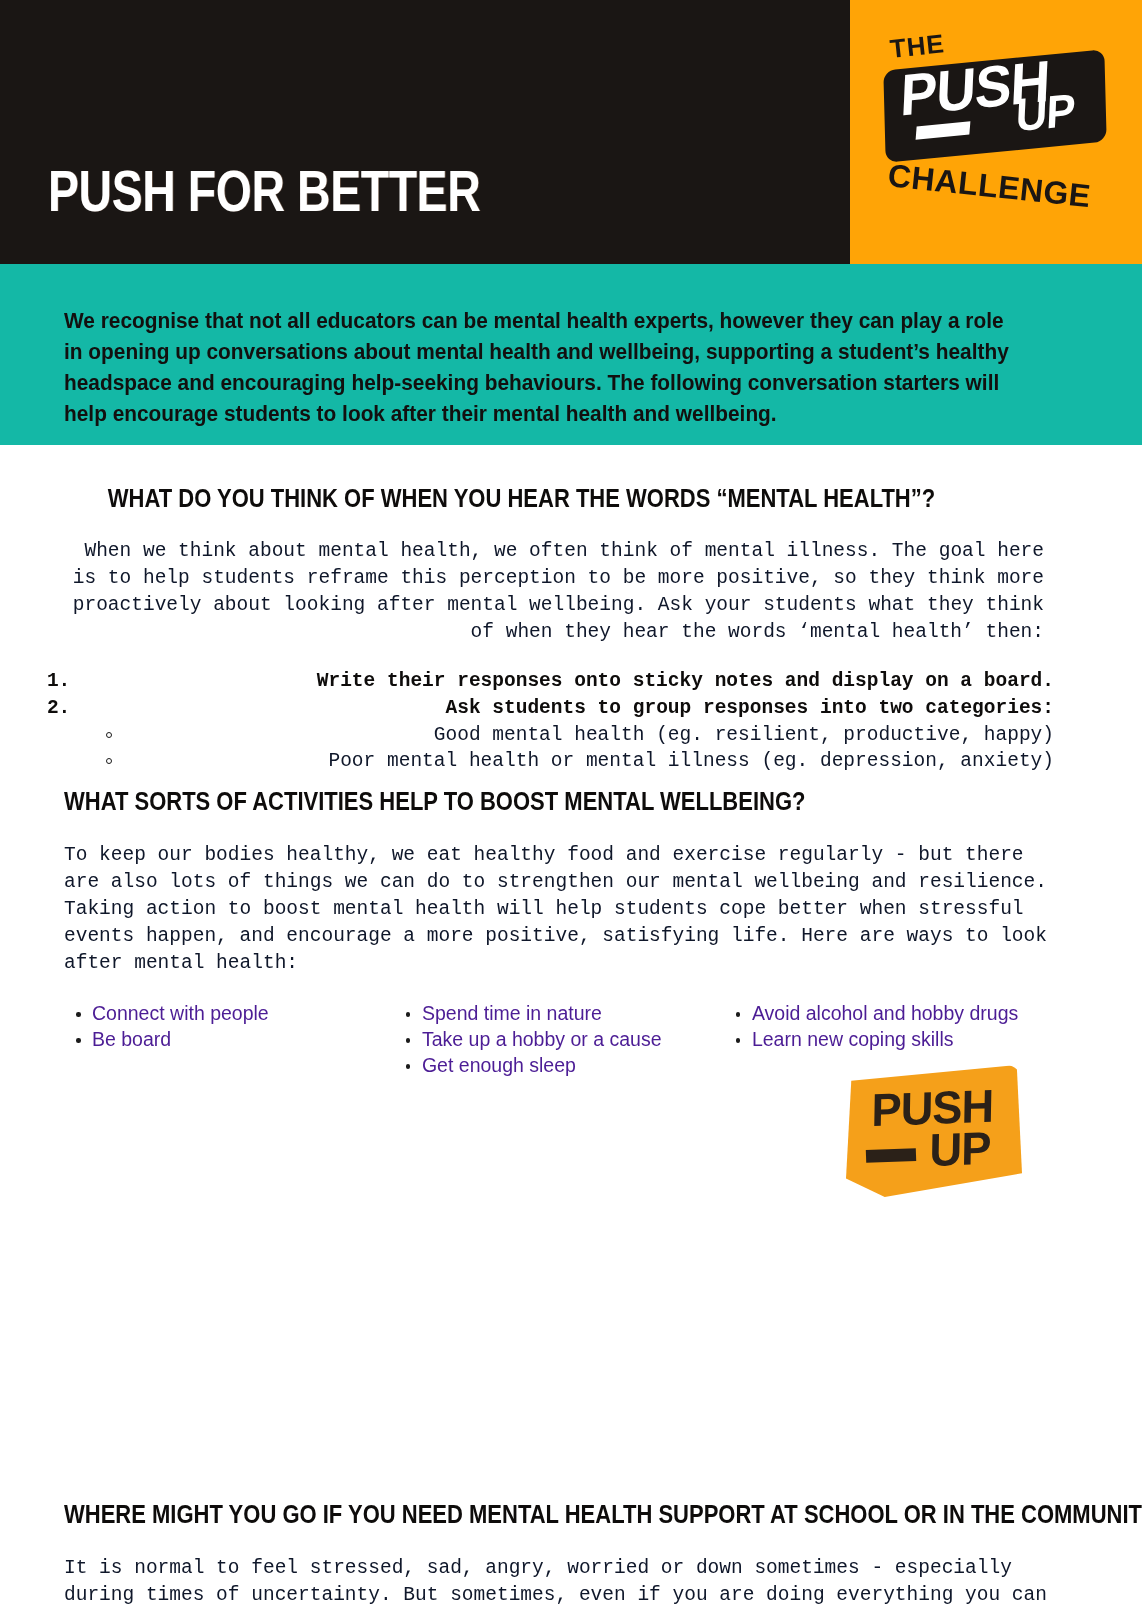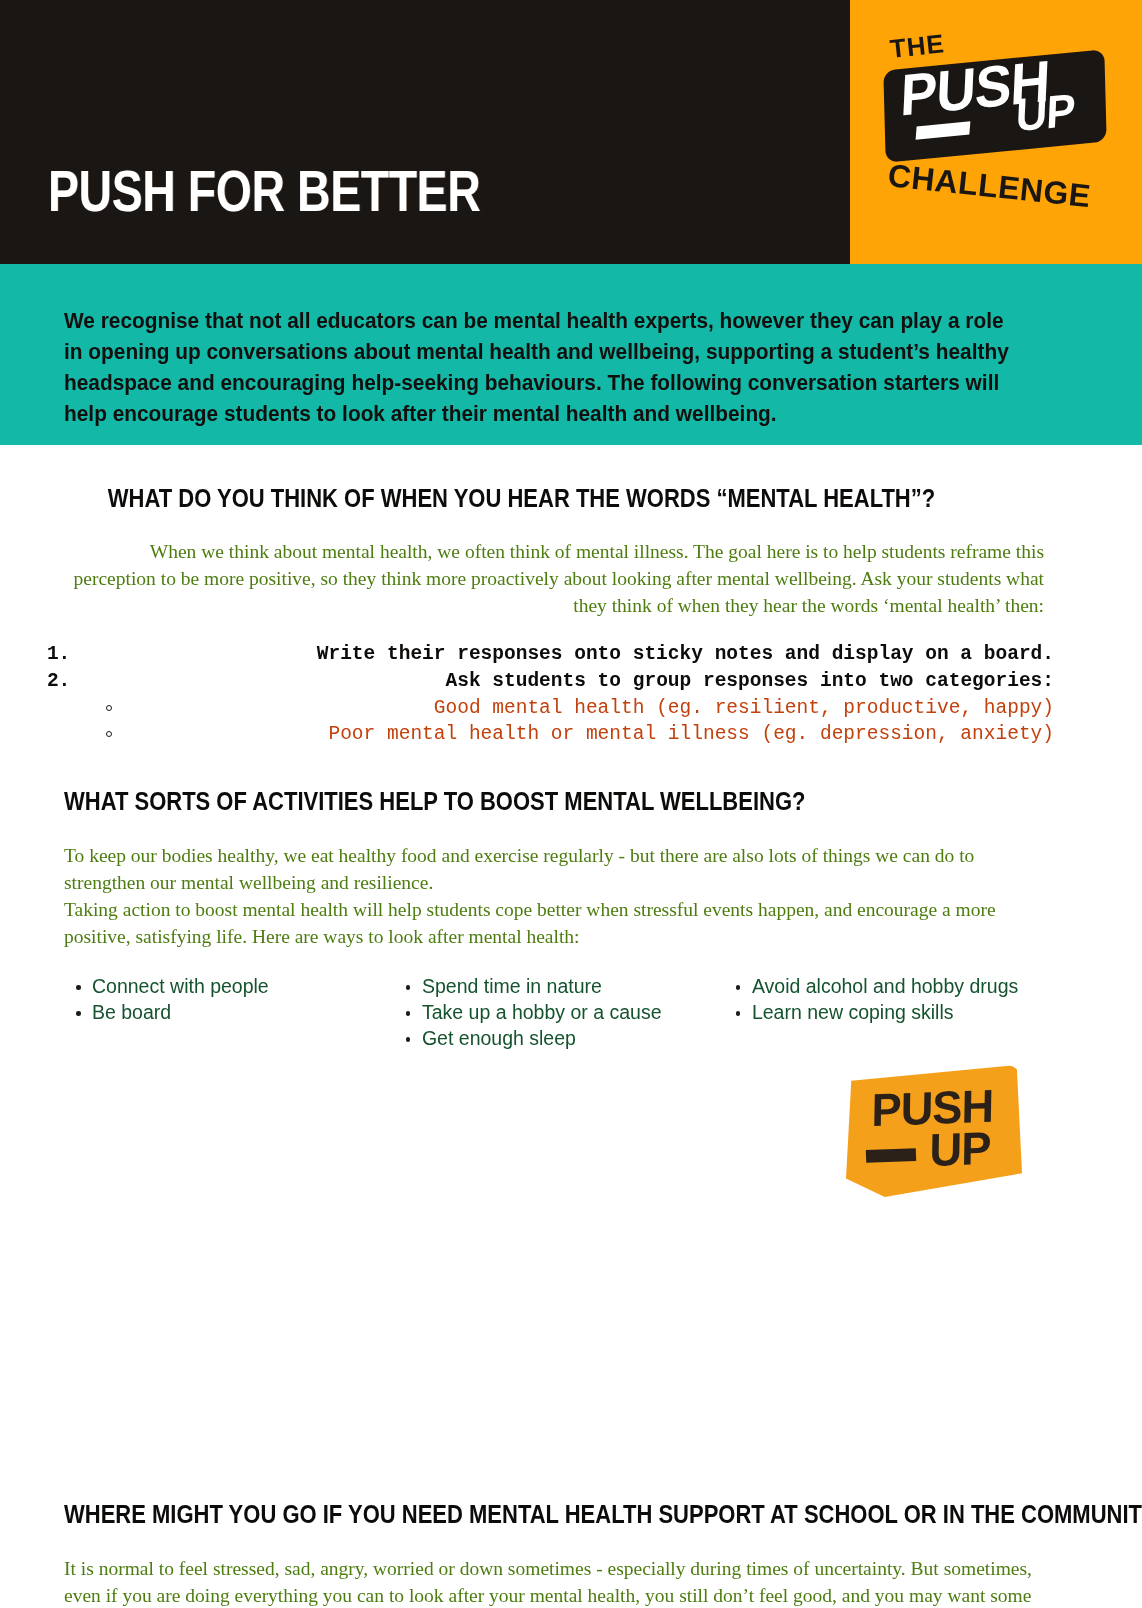--- a/index.html
+++ b/index.html
@@ -159,22 +159,22 @@
     font-family: "Liberation Sans Narrow", "Liberation Sans", sans-serif;
     font-weight: 700;
     font-size: 25px;
     letter-spacing: 0px;
     transform: scaleX(0.88);
     transform-origin: left center;
     white-space: nowrap;
   }
   p.body-text {
     margin: 0;
-    color: #4d7c0f;
-    font-family: Liberation Serif, serif;
+    color: #0f172a;
+    font-family: Liberation Mono, monospace;
     font-size: 19.5px;
     line-height: 27px;
     font-weight: 400;
   }
 
   .sec1 { position: absolute; left: 64px; top: 39px; width: 990px; text-align: right; }
   .sec1 p { margin-top: 25px; width: 980px; }
 
   ol.numbered {
     margin: 22px 0 0 0;
@@ -191,21 +191,21 @@
   }
   ul.sub-circle {
     list-style: none;
     margin: 1px 0 0 0;
     padding-left: 20px;
   }
   ul.sub-circle > li {
     font-weight: 400;
     font-size: 19.5px;
     line-height: 26px;
-    color: #c2410c;
+    color: #0f172a;
     position: relative;
     padding-left: 24px;
   }
   ul.sub-circle > li::before {
     content: "";
     position: absolute;
     left: 4px;
     top: 10px;
     width: 6px;
     height: 6px;
@@ -276,21 +276,21 @@
   .three-col .col { width: 33.33%; }
   ul.dot {
     list-style: none;
     margin: 0;
     padding: 0;
   }
   ul.dot > li {
     font-family: "Liberation Sans Narrow", "Liberation Sans", sans-serif;
     font-size: 19.5px;
     line-height: 25.5px;
-    color: #14532d;
+    color: #4c1d95;
     position: relative;
     padding-left: 28px;
     margin-bottom: 0.5px;
     white-space: nowrap;
   }
   ul.dot > li::before {
     content: "";
     position: absolute;
     left: 12px;
     top: 11px;

